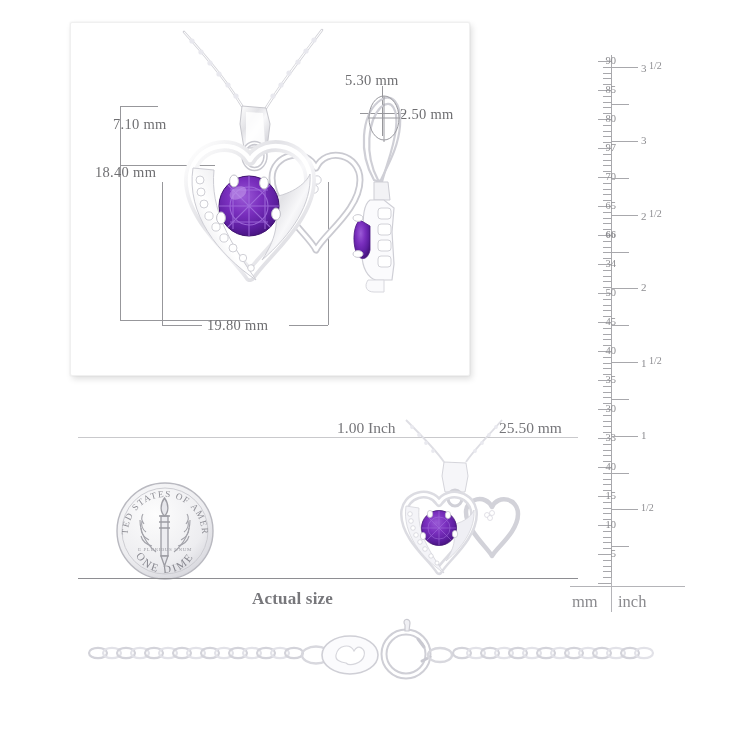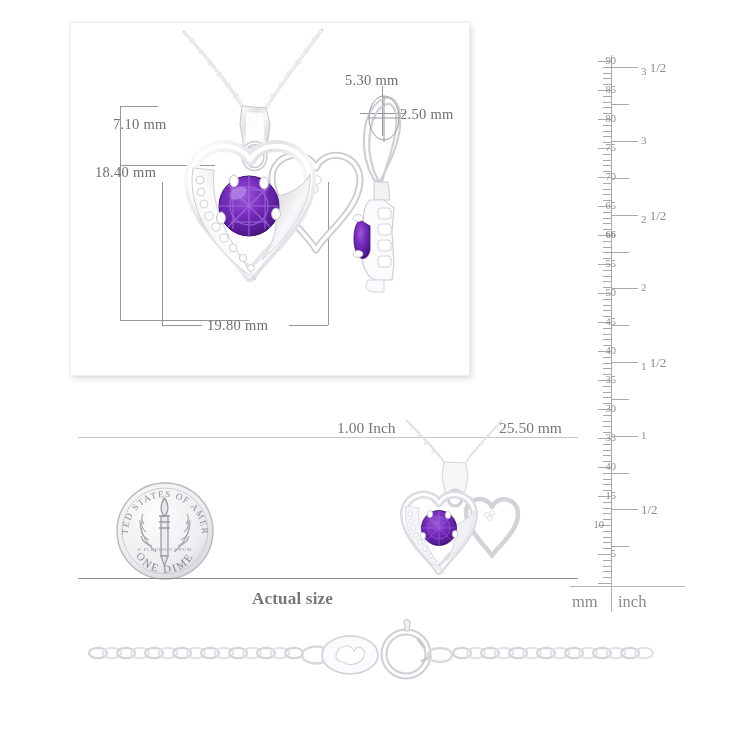--- a/index.html
+++ b/index.html
@@ -66,21 +66,21 @@
   .ruler { position: absolute; left: 578px; top: 55px; width: 150px; height: 540px; }
   .ruler .spine { position: absolute; left: 33px; top: 0; width: 1px; height: 528px; background: #a8a8ac; }
   .ruler .tick { position: absolute; height: 1px; background: #a8a8ac; }
   .ruler .mmnum {
     position: absolute; right: 0; color: #8d8d91; font-size: 10.5px;
     text-align: right; width: 17px; line-height: 1;
   }
   .ruler .innum {
     position: absolute; color: #8d8d91; font-size: 11px; line-height: 1; white-space: nowrap;
   }
-  .ruler .innum .frac { font-size: 13px; vertical-align: 0.25em; }
+  .ruler .innum .frac { font-size: 10px; vertical-align: 0.25em; }
   .unit-row { position: absolute; left: 578px; top: 586px; width: 150px; }
   .unit-row .baseline { position: absolute; left: -8px; top: 0; width: 115px; height: 1px; background: #b4b4b8; }
   .unit-row .divider { position: absolute; left: 33px; top: -8px; width: 1px; height: 34px; background: #b4b4b8; }
   .unit-row .u { position: absolute; top: 6px; color: #8a8a8e; font-size: 16.5px; }
   .unit-row .u.mm { left: -6px; }
   .unit-row .u.inch { left: 40px; }
 
   svg { display: block; overflow: visible; }
   .svgwrap { position: absolute; }
 </style>
@@ -504,34 +504,34 @@
         <div class="tick" style="left: 25px; top: 40.8px; width: 8px;"></div>
         <div class="tick" style="left: 20px; top: 35px; width: 13px;"></div>
         <div class="tick" style="left: 25px; top: 29.2px; width: 8px;"></div>
         <div class="tick" style="left: 25px; top: 23.4px; width: 8px;"></div>
         <div class="tick" style="left: 25px; top: 17.6px; width: 8px;"></div>
         <div class="tick" style="left: 25px; top: 11.8px; width: 8px;"></div>
         <div class="tick" style="left: 20px; top: 6px; width: 13px;"></div>
         <div class="mmnum" style="top: 1px; right: 112px;">90</div>
         <div class="mmnum" style="top: 30px; right: 112px;">85</div>
         <div class="mmnum" style="top: 59px; right: 112px;">80</div>
-        <div class="mmnum" style="top: 88px; right: 112px;">75</div>
+        <div class="mmnum" style="top: 88px; right: 112px;">97</div>
         <div class="mmnum" style="top: 117px; right: 112px;">70</div>
         <div class="mmnum" style="top: 146px; right: 112px;">65</div>
         <div class="mmnum" style="top: 175px; right: 112px; font-weight: bold;">66</div>
-        <div class="mmnum" style="top: 204px; right: 112px;">55</div>
+        <div class="mmnum" style="top: 204px; right: 112px;">34</div>
         <div class="mmnum" style="top: 233px; right: 112px;">50</div>
         <div class="mmnum" style="top: 262px; right: 112px;">45</div>
         <div class="mmnum" style="top: 291px; right: 112px;">40</div>
         <div class="mmnum" style="top: 320px; right: 112px;">35</div>
         <div class="mmnum" style="top: 349px; right: 112px;">30</div>
         <div class="mmnum" style="top: 378px; right: 112px;">33</div>
         <div class="mmnum" style="top: 407px; right: 112px;">40</div>
         <div class="mmnum" style="top: 436px; right: 112px;">15</div>
-        <div class="mmnum" style="top: 465px; right: 124px; margin-left: 24px;">10</div>
+        <div class="mmnum" style="top: 465px; right: 112px; margin-left: 24px;">10</div>
         <div class="mmnum" style="top: 494px; right: 112px;">5</div>
         <div class="tick" style="left: 34px; top: 49.21px; width: 17px;"></div>
         <div class="tick" style="left: 34px; top: 122.87px; width: 17px;"></div>
         <div class="tick" style="left: 34px; top: 196.53px; width: 17px;"></div>
         <div class="tick" style="left: 34px; top: 270.19px; width: 17px;"></div>
         <div class="tick" style="left: 34px; top: 343.85px; width: 17px;"></div>
         <div class="tick" style="left: 34px; top: 417.51px; width: 17px;"></div>
         <div class="tick" style="left: 34px; top: 491.17px; width: 17px;"></div>
         <div class="tick" style="left: 34px; top: 12.38px; width: 26px;"></div>
         <div class="innum" style="left: 63px; top: 6.38px;"><span>3</span><span class="frac"> 1/2</span></div>

